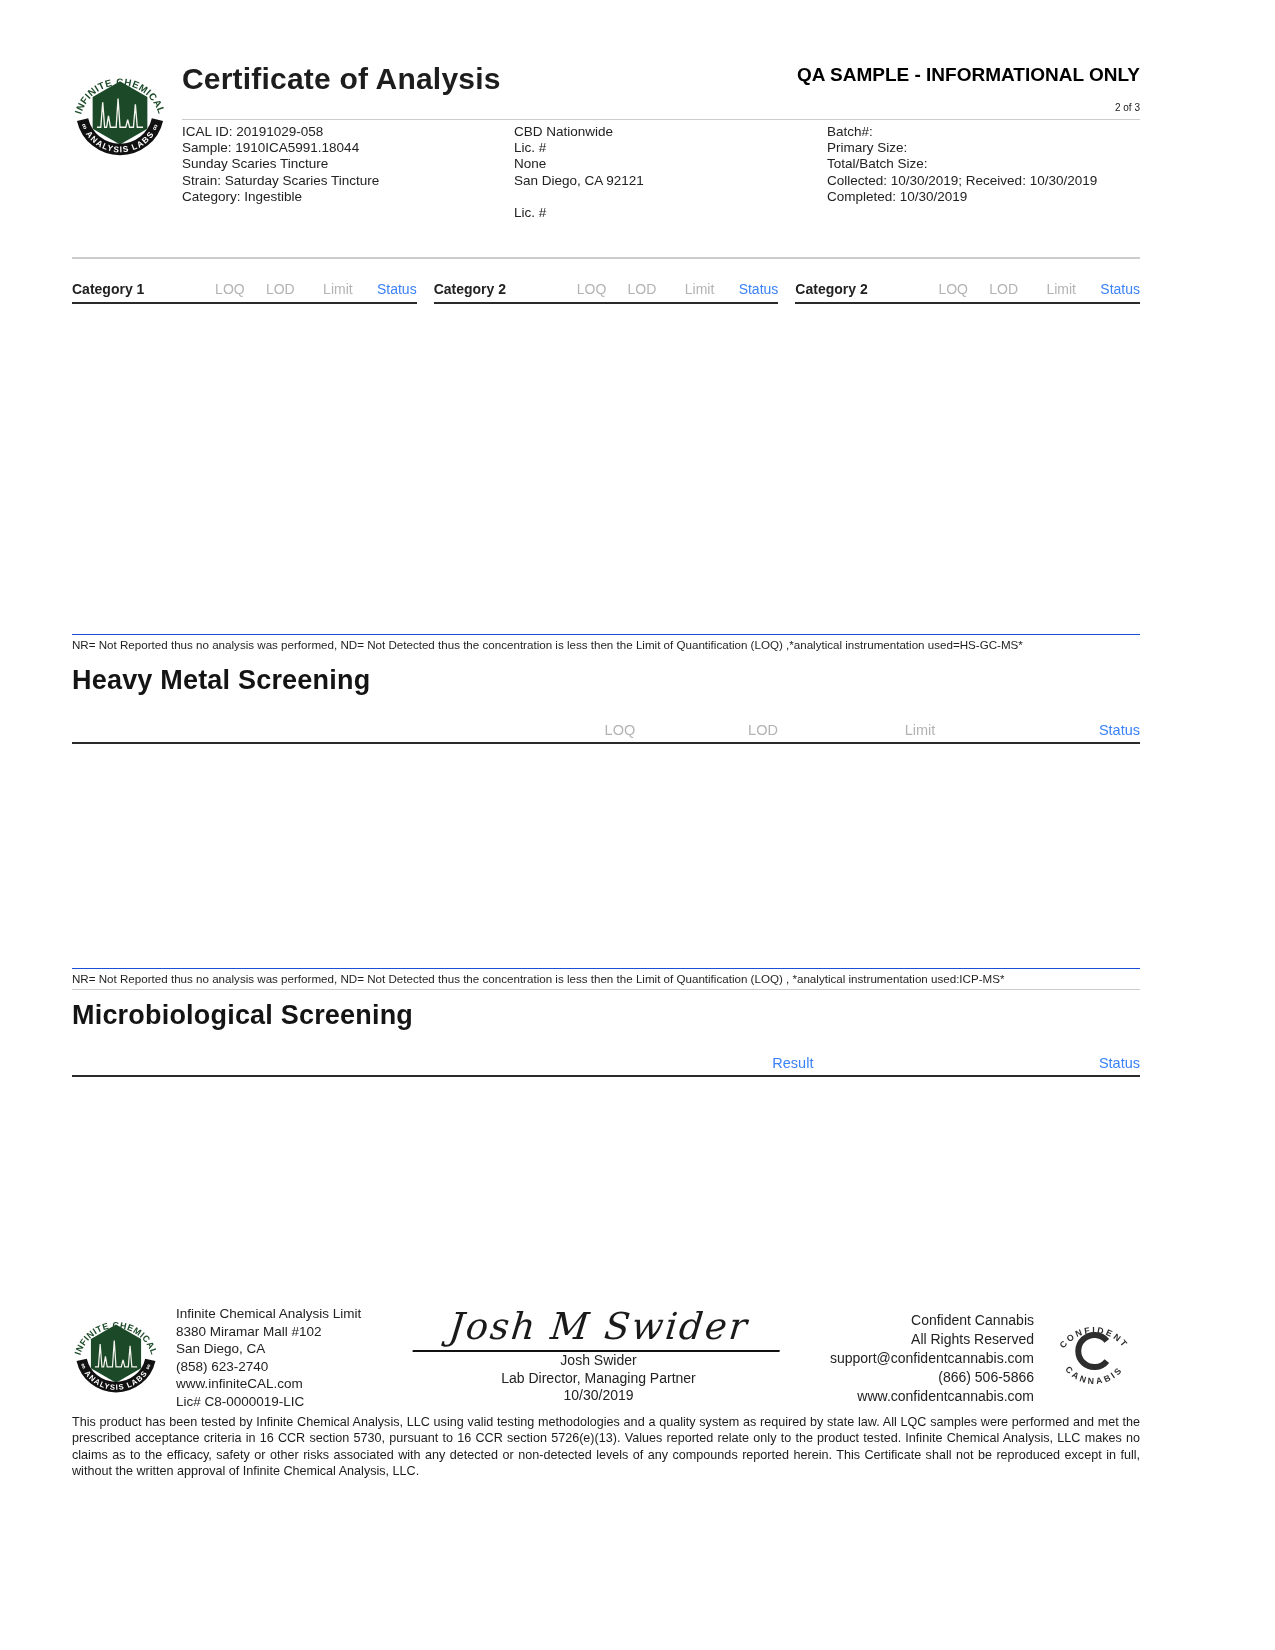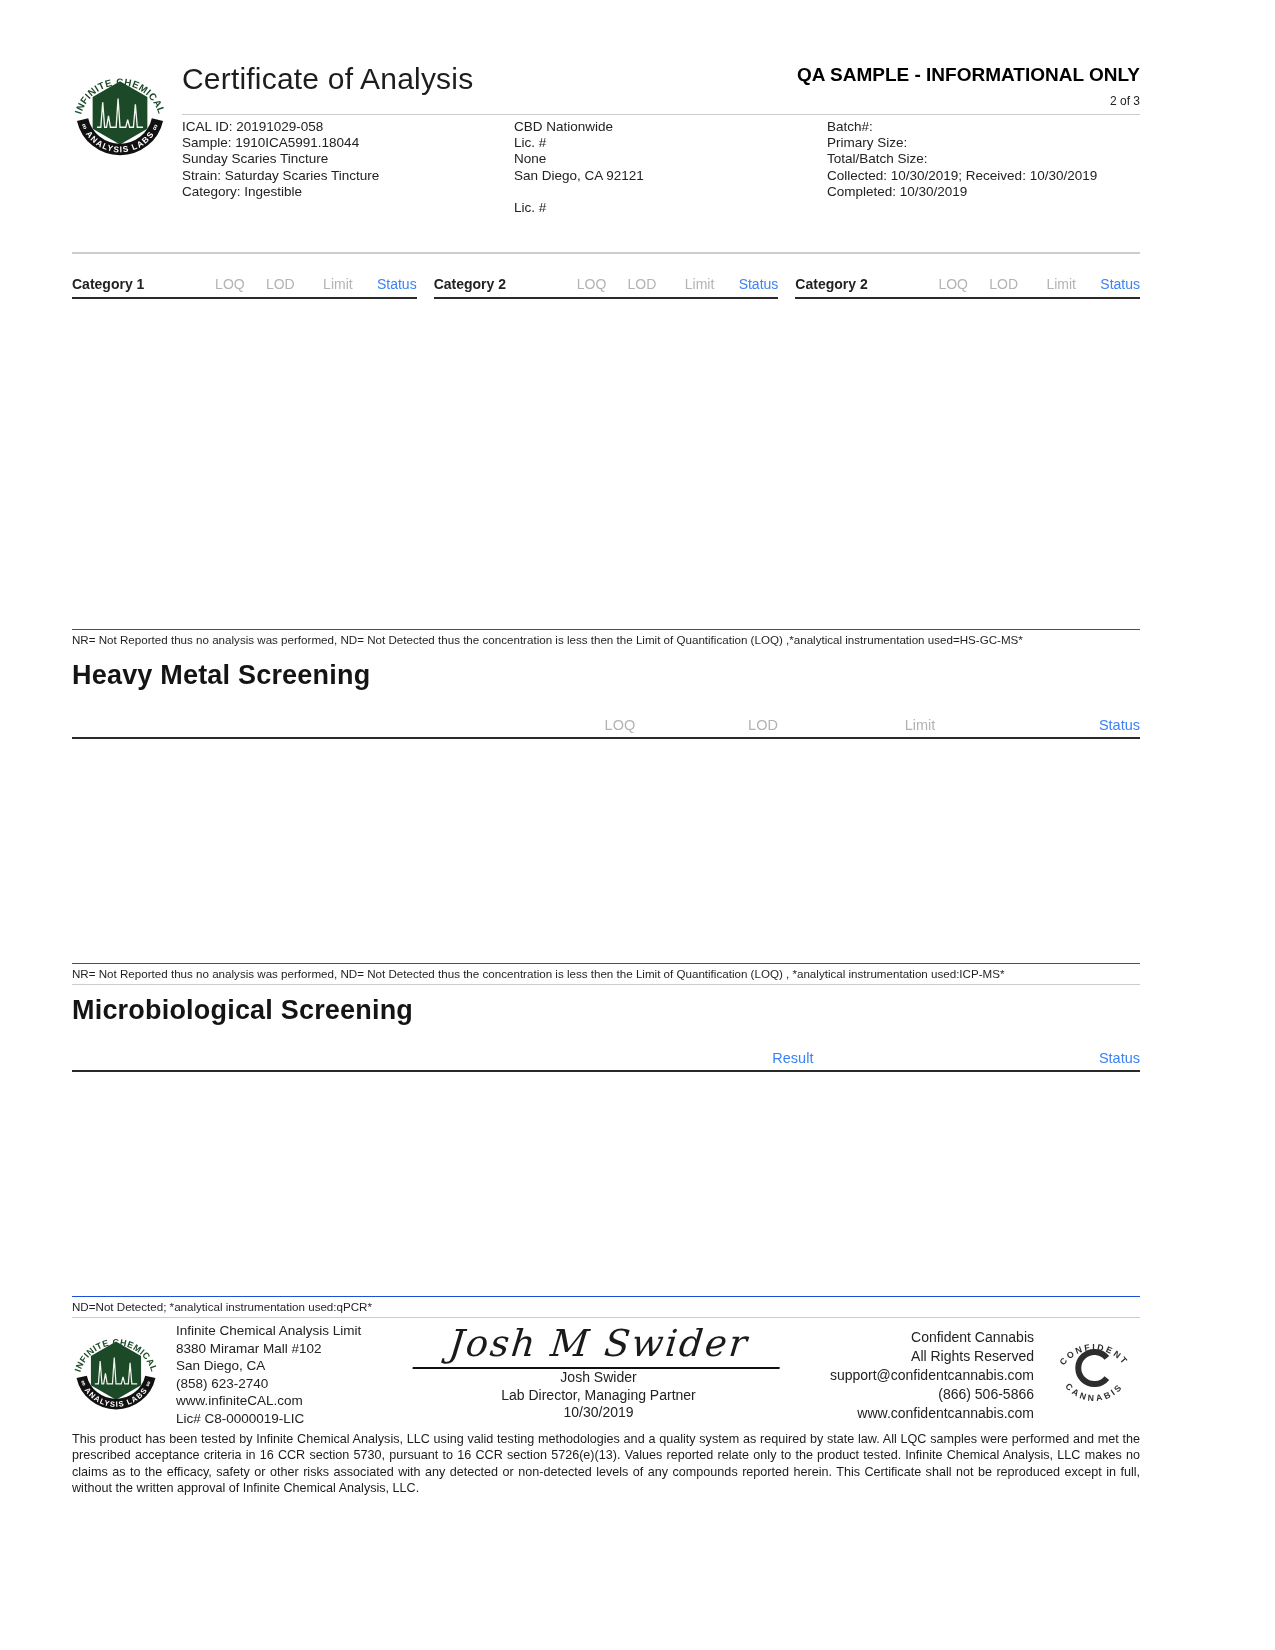--- a/index.html
+++ b/index.html
@@ -9,24 +9,24 @@
     font-family: "Liberation Sans", sans-serif; color: #222;
     position: relative; overflow: hidden;
   }
   .content { padding: 62px 135px 0 72px; }
 
   
   .header { display: flex; align-items: flex-start; }
   .logo-box { width: 96px; height: 96px; flex: 0 0 96px; }
   .header-main { flex: 1; margin-left: 14px; }
   .title-row { display: flex; justify-content: space-between; align-items: flex-start; }
-  .doc-title { font-size: 30px; font-weight: 400; color: #1d1d1d; letter-spacing: 0.2px; }
+  .doc-title { font-size: 30px; font-weight: 700; color: #1d1d1d; letter-spacing: 0.2px; }
   .qa-block { text-align: right; padding-top: 2px; }
   .qa-label { font-size: 19px; font-weight: 700; color: #000000; }
-  .page-num { font-size: 12px; margin-top: 8px; color: #222; }
+  .page-num { font-size: 10px; margin-top: 16px; color: #222; }
   .title-rule { border: none; border-top: 1px solid #ccc; margin: 6px 0 4px 0; }
   .info-row { display: flex; font-size: 13.5px; line-height: 16.2px; color: #222; }
   .info-col { white-space: nowrap; }
   .info-col.c1 { width: 332px; }
   .info-col.c2 { width: 313px; }
   .info-col.c3 { flex: 1; }
   .blank-line { height: 16.2px; }
 
   
   .divider { border: none; border-top: 2px solid #ccc; margin-top: 36px; }
@@ -188,21 +188,20 @@
 
     <div class="section-title">Microbiological Screening</div>
 
     <div class="mb-header">
       <span class="mb-result bold">Result</span>
       <span class="mb-status bold">Status</span>
     </div>
 
     <div class="mb-body"></div>
 
-    <div class="note boxed">ND=Not Detected; *analytical instrumentation used:qPCR*</div>
 
     <div class="footer">
       <div class="footer-logo">
         <svg viewBox="0 0 100 100" width="88" height="88">
           <defs>
             <path id="arcTopB" d="M 9,57 A 42,42 0 0 1 91,57"></path>
             <path id="arcBotB" d="M 11,60 A 40,40 0 0 0 89,60"></path>
           </defs>
           <text font-size="10.2" font-weight="bold" fill="#1c4a28" letter-spacing="0.6">
             <textPath href="#arcTopB" startOffset="50%" text-anchor="middle">INFINITE CHEMICAL</textPath>

